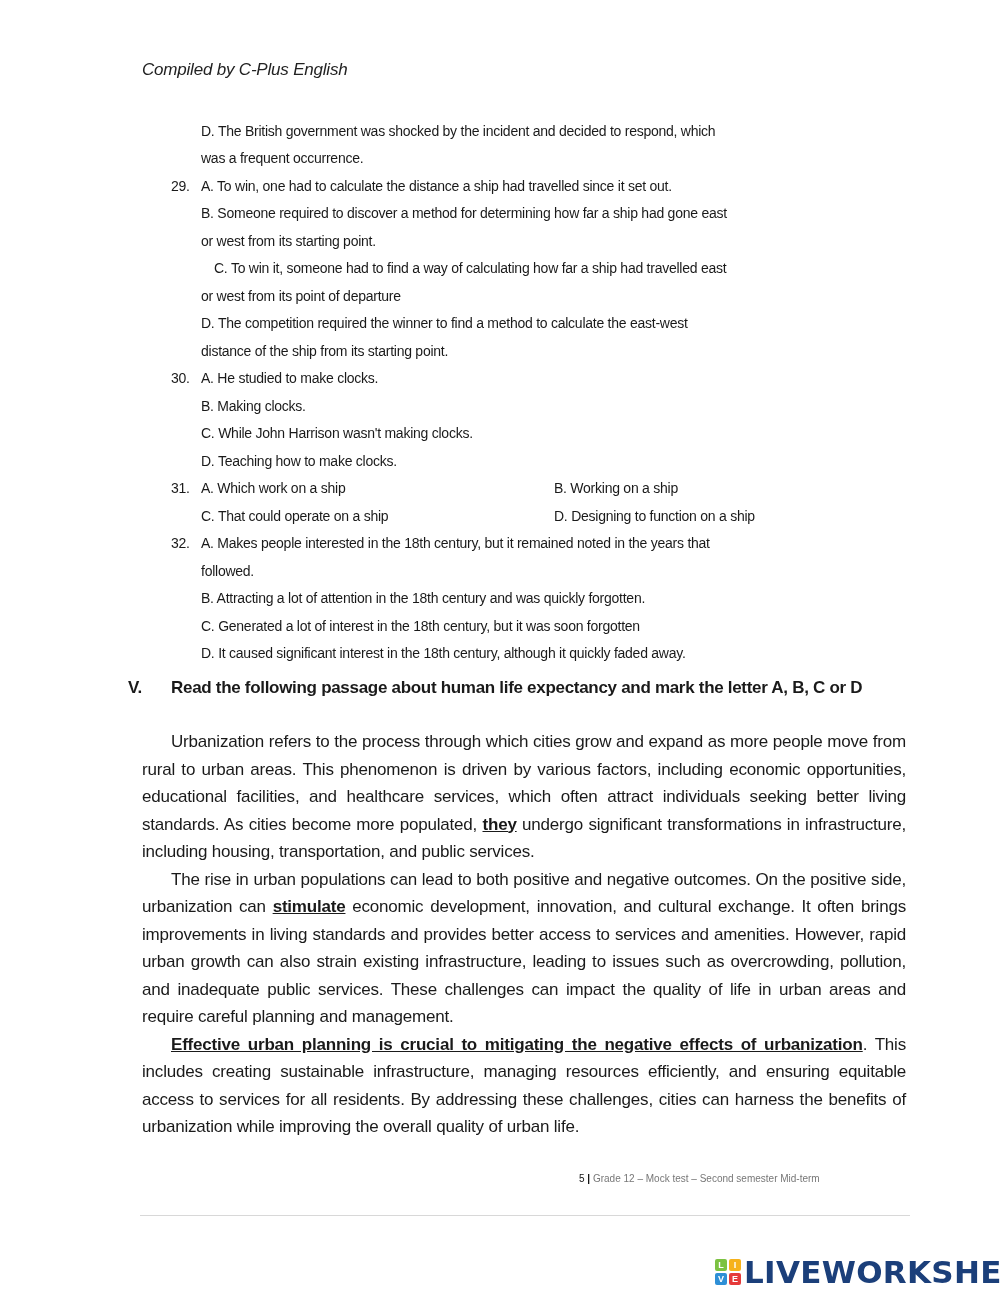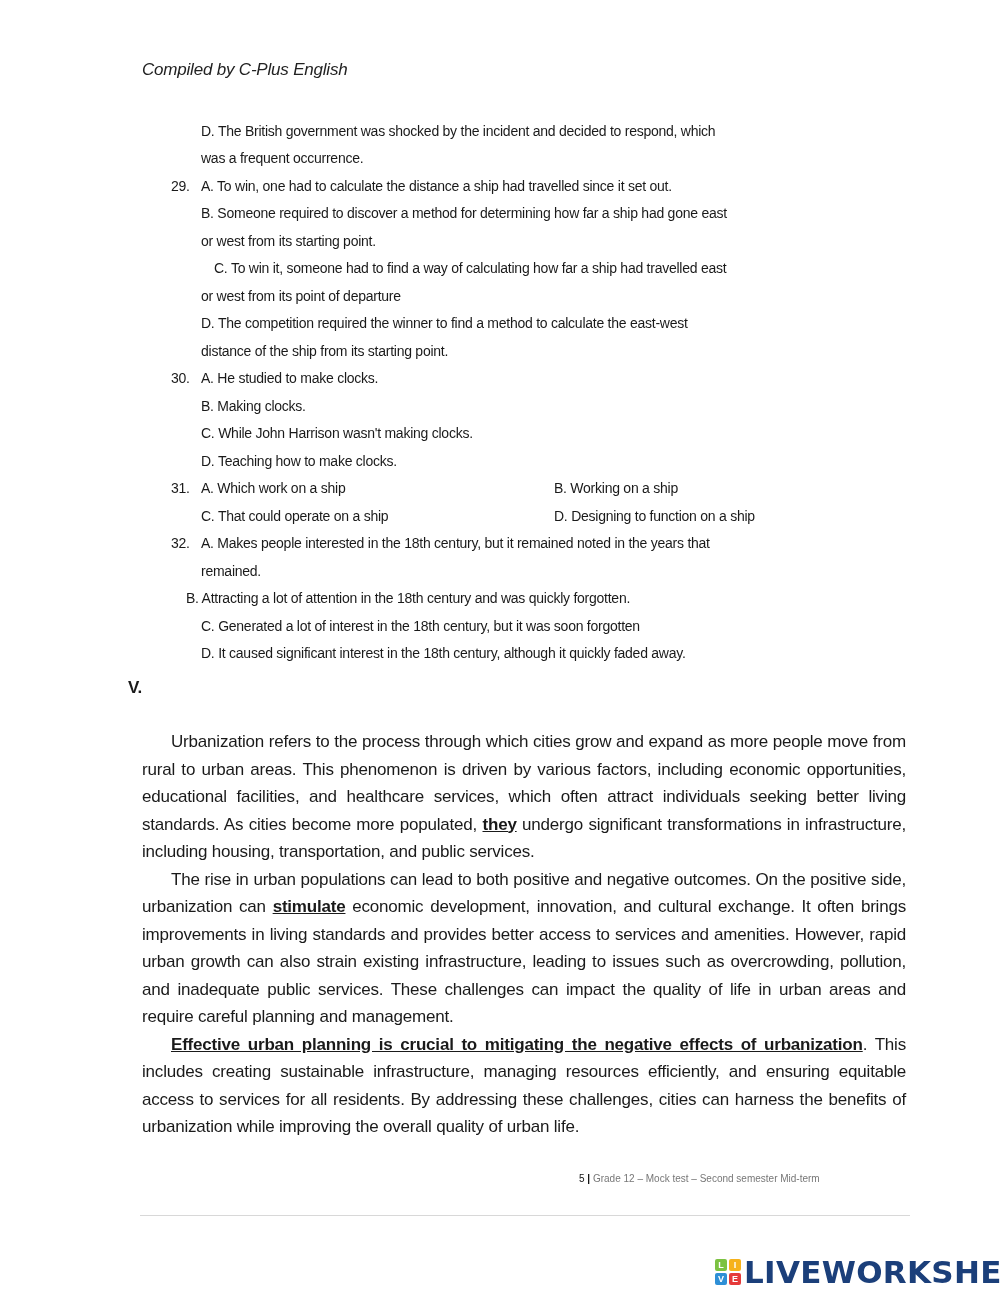--- a/index.html
+++ b/index.html
@@ -55,26 +55,27 @@
   <div class="line" style="left:147px; top:478px;">
     <span class="num">31.</span><span>A. Which work on a ship</span>
   </div>
   <div class="line" style="left:530px; top:478px;">B. Working on a ship</div>
   <div class="line" style="left:177px; top:506px;">C. That could operate on a ship</div>
   <div class="line" style="left:530px; top:506px;">D. Designing to function on a ship</div>
 
   <div class="line" style="left:147px; top:533px;">
     <span class="num">32.</span><span>A. Makes people interested in the 18th century, but it remained noted in the years that</span>
   </div>
-  <div class="line" style="left:177px; top:561px;">remained.</div>
-  <div class="line" style="left:162px; top:588px;">B. Attracting a lot of attention in the 18th century and was quickly forgotten.</div>
+  <div class="line" style="left:177px; top:561px;">followed.</div>
+  <div class="line" style="left:177px; top:588px;">B. Attracting a lot of attention in the 18th century and was quickly forgotten.</div>
   <div class="line" style="left:177px; top:616px;">C. Generated a lot of interest in the 18th century, but it was soon forgotten</div>
   <div class="line" style="left:177px; top:643px;">D. It caused significant interest in the 18th century, although it quickly faded away.</div>
 
   <div class="sec" style="top:678px;">V.</div>
+  <div class="sec" style="left:147px; top:678px;">Read the following passage about human life expectancy and mark the letter A, B, C or D</div>
 
   <div class="passage" style="top:728px;">
     <p><span>Urbanization refers to the process through which cities grow and expand as more people move from rural to urban areas. This phenomenon is driven by various factors, including economic opportunities, educational facilities, and healthcare services, which often attract individuals seeking better living standards. As cities become more populated, </span><span class="u">they</span><span> undergo significant transformations in infrastructure, including housing, transportation, and public services.</span></p>
     <p><span>The rise in urban populations can lead to both positive and negative outcomes. On the positive side, urbanization can </span><span class="u">stimulate</span><span> economic development, innovation, and cultural exchange. It often brings improvements in living standards and provides better access to services and amenities. However, rapid urban growth can also strain existing infrastructure, leading to issues such as overcrowding, pollution, and inadequate public services. These challenges can impact the quality of life in urban areas and require careful planning and management.</span></p>
     <p><span class="u">Effective urban planning is crucial to mitigating the negative effects of urbanization</span><span>. This includes creating sustainable infrastructure, managing resources efficiently, and ensuring equitable access to services for all residents. By addressing these challenges, cities can harness the benefits of urbanization while improving the overall quality of urban life.</span></p>
   </div>
 
   <div class="footer-rule"></div>
   <div class="footer">
     <span class="pg">5</span>

